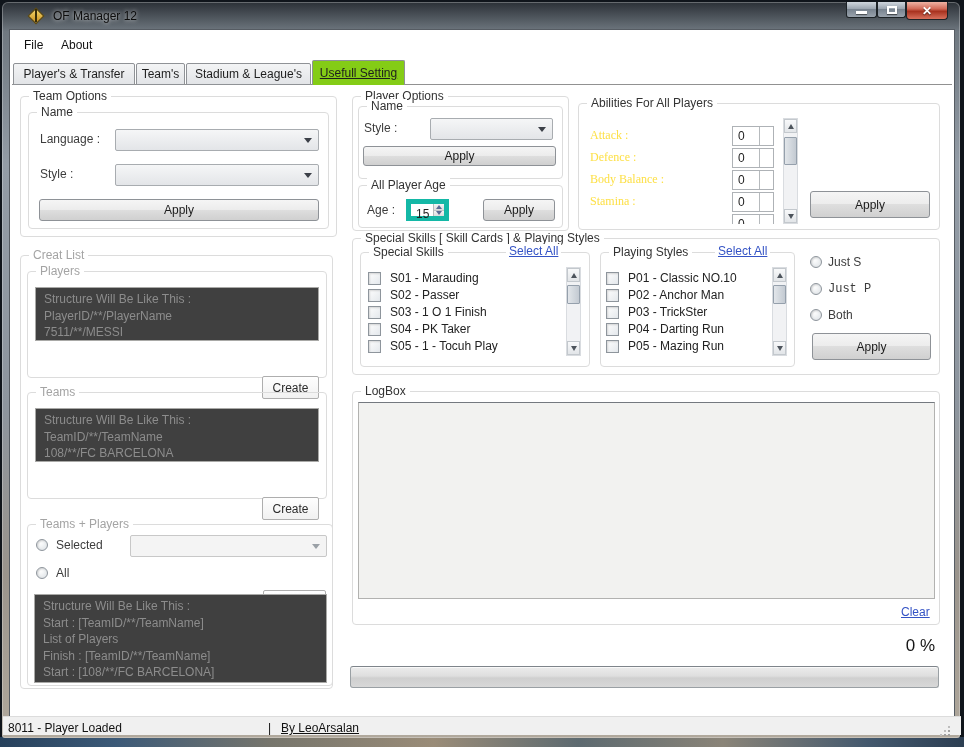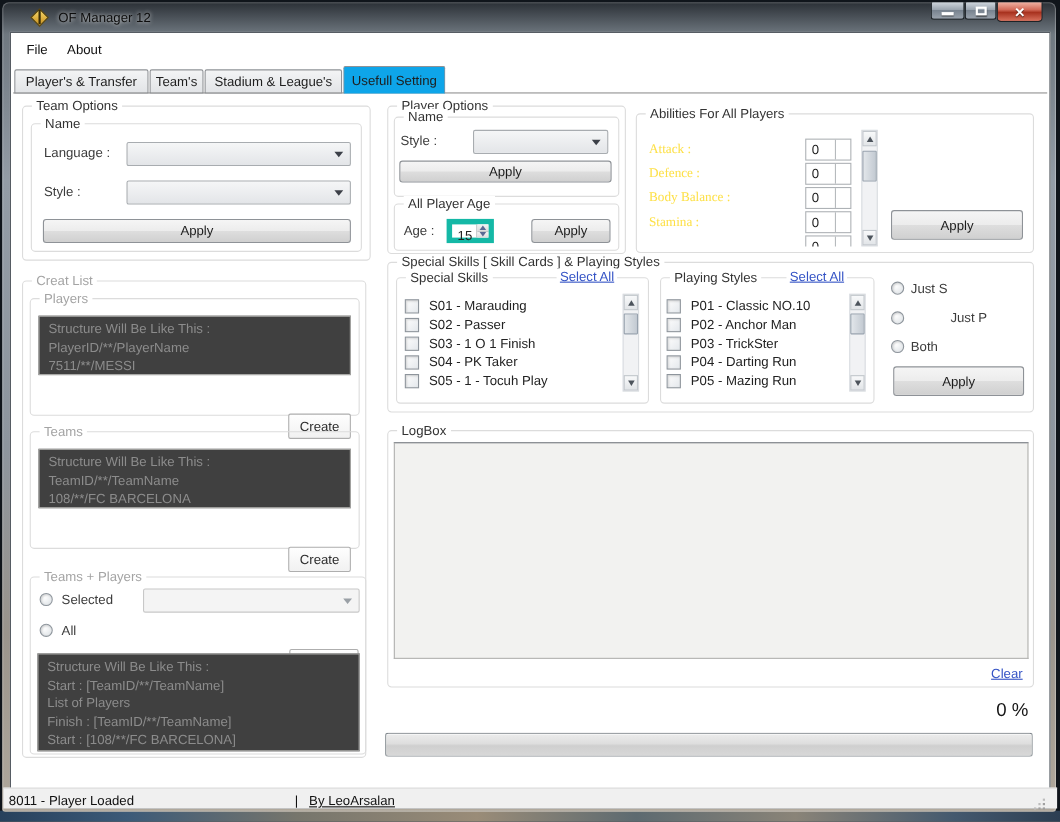--- a/index.html
+++ b/index.html
@@ -30,22 +30,22 @@
   .glyph-max { width:10px; height:8px; border:2px solid #fff; box-shadow:0 1px 1px rgba(0,0,0,.5); }
   .glyph-close { color:#fff; font-weight:bold; font-size:12px; text-shadow:0 1px 1px rgba(0,0,0,.6); line-height:1; }
   .glyph-close::before { content:"\2715"; }
 
   .client { position:absolute; left:9px; top:29px; width:946px; height:706px; background:#ffffff; border:1px solid #565c63; }
 
   
   .menu-item { position:absolute; top:36px; padding:2px 5px; color:#111; cursor:default; }
   .tab { position:absolute; top:63px; height:22px; background:linear-gradient(#f3f4f5,#e2e4e7);
     border:1px solid #8f9296; display:flex; align-items:center; justify-content:center; border-radius:2px 2px 0 0; z-index:2; }
-  .tab-active { position:absolute; top:60px; height:25px; background:#0ea5e9; border:1px solid #8f9296; border-bottom:none;
-    display:flex; align-items:center; justify-content:center; border-radius:2px 2px 0 0; z-index:4; }
+  .tab-active { position:absolute; top:60px; height:25px; background:#84cc16; border:1px solid #8f9296; border-bottom:none;
+    display:flex; align-items:center; justify-content:center; border-radius:2px 2px 0 0; z-index:4;text-decoration:underline; }
   .tabline { position:absolute; left:12px; top:84px; width:940px; height:0; border-top:1px solid #919191; z-index:1; }
 
   
   .grp { position:absolute; border:1px solid #dcdcdc; border-radius:4px; }
   .leg { position:absolute; top:-8px; left:8px; background:#fff; padding:0 4px; color:#333; white-space:nowrap; }
   .leg.dis { color:#a4a4a4; }
   .lbl { position:absolute; color:#3c3c3c; white-space:nowrap; }
   .combo { position:absolute; background:linear-gradient(180deg,#f5f6f7,#e3e5e8); border:1px solid #a8acb0; border-radius:2px; }
   .combo .arr { position:absolute; right:6px; top:8px; width:0; height:0; border-left:4px solid transparent; border-right:4px solid transparent; border-top:5px solid #3c4048; }
   .combo.dis { background:#f4f4f4; border-color:#c8c8c8; }
@@ -345,21 +345,21 @@
       </div>
     <div class="sb-thumb" style="top:17px; height:19px;"></div>
     <div class="sb-btn down">
         <i class="tri-down"></i>
       </div>
   </div>
 
   <div class="rad" style="left:810px; top:256px;"></div>
   <div class="lbl" style="left:828px; top:255px;">Just S</div>
   <div class="rad" style="left:810px; top:283px;"></div>
-  <div class="lbl" style="left:864px; top:282px;">Just P</div>
+  <div class="lbl" style="left:828px; top:282px;font-family:Liberation Mono, monospace;">Just P</div>
   <div class="rad" style="left:810px; top:309px;"></div>
   <div class="lbl" style="left:828px; top:308px;">Both</div>
   <div class="btn" style="left:812px; top:333px; width:119px; height:27px;">Apply</div>
 
   <div class="grp" style="left:352px; top:391px; width:588px; height:234px;">
     <span class="leg">LogBox</span>
   </div>
   <div class="logtb" style="left:358px; top:402px; width:577px; height:197px;"></div>
   <div class="link" style="position:absolute; left:901px; top:605px;">Clear</div>
 

